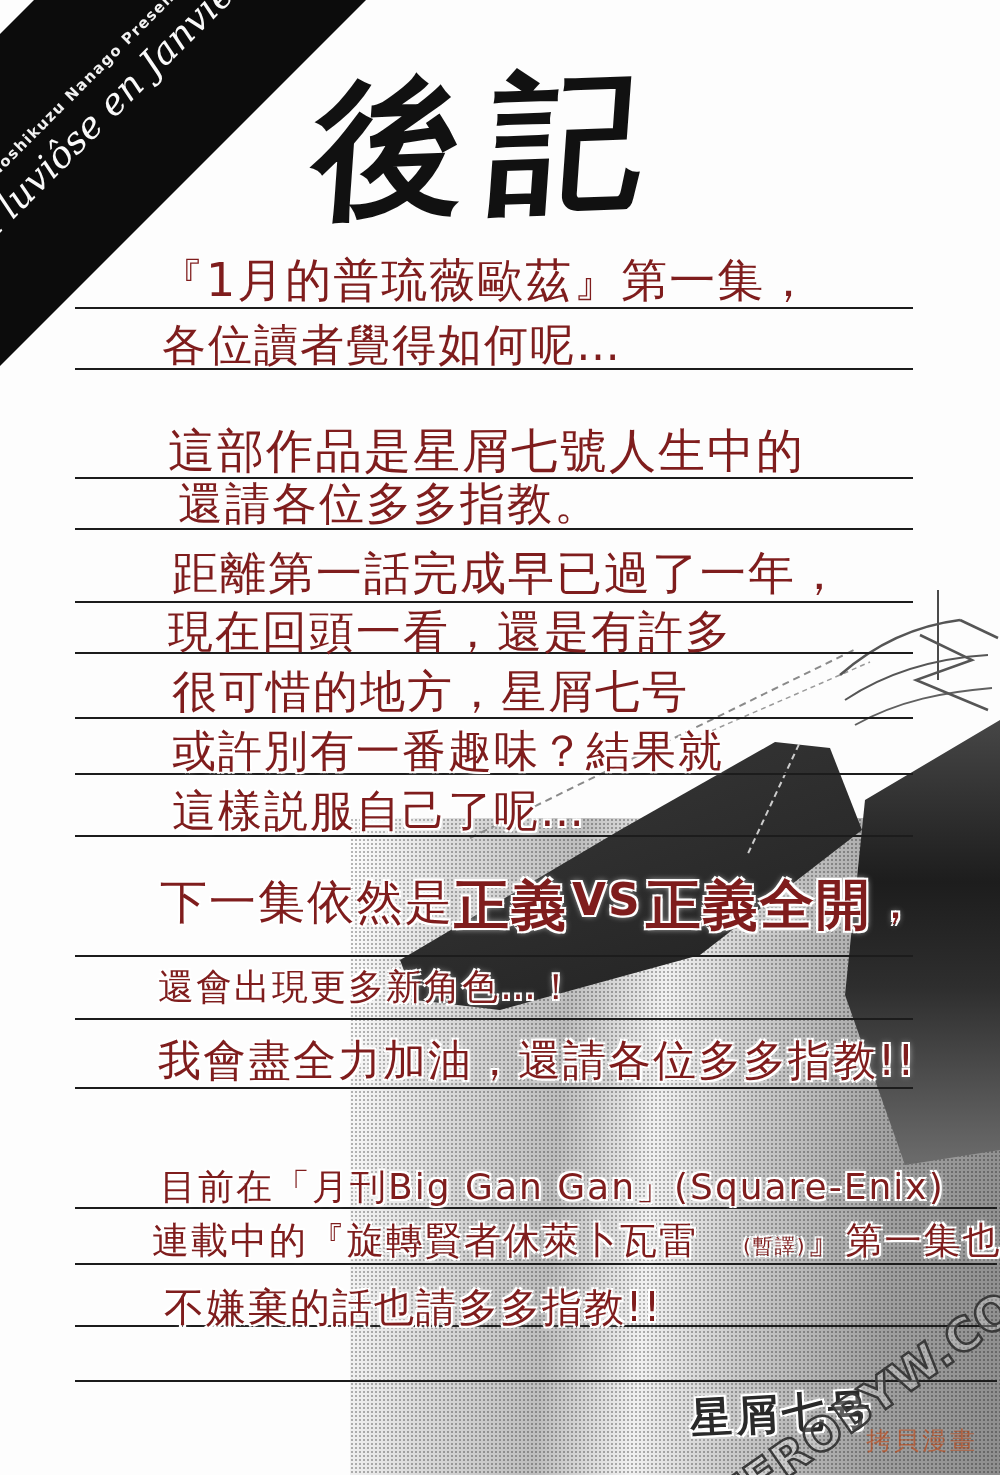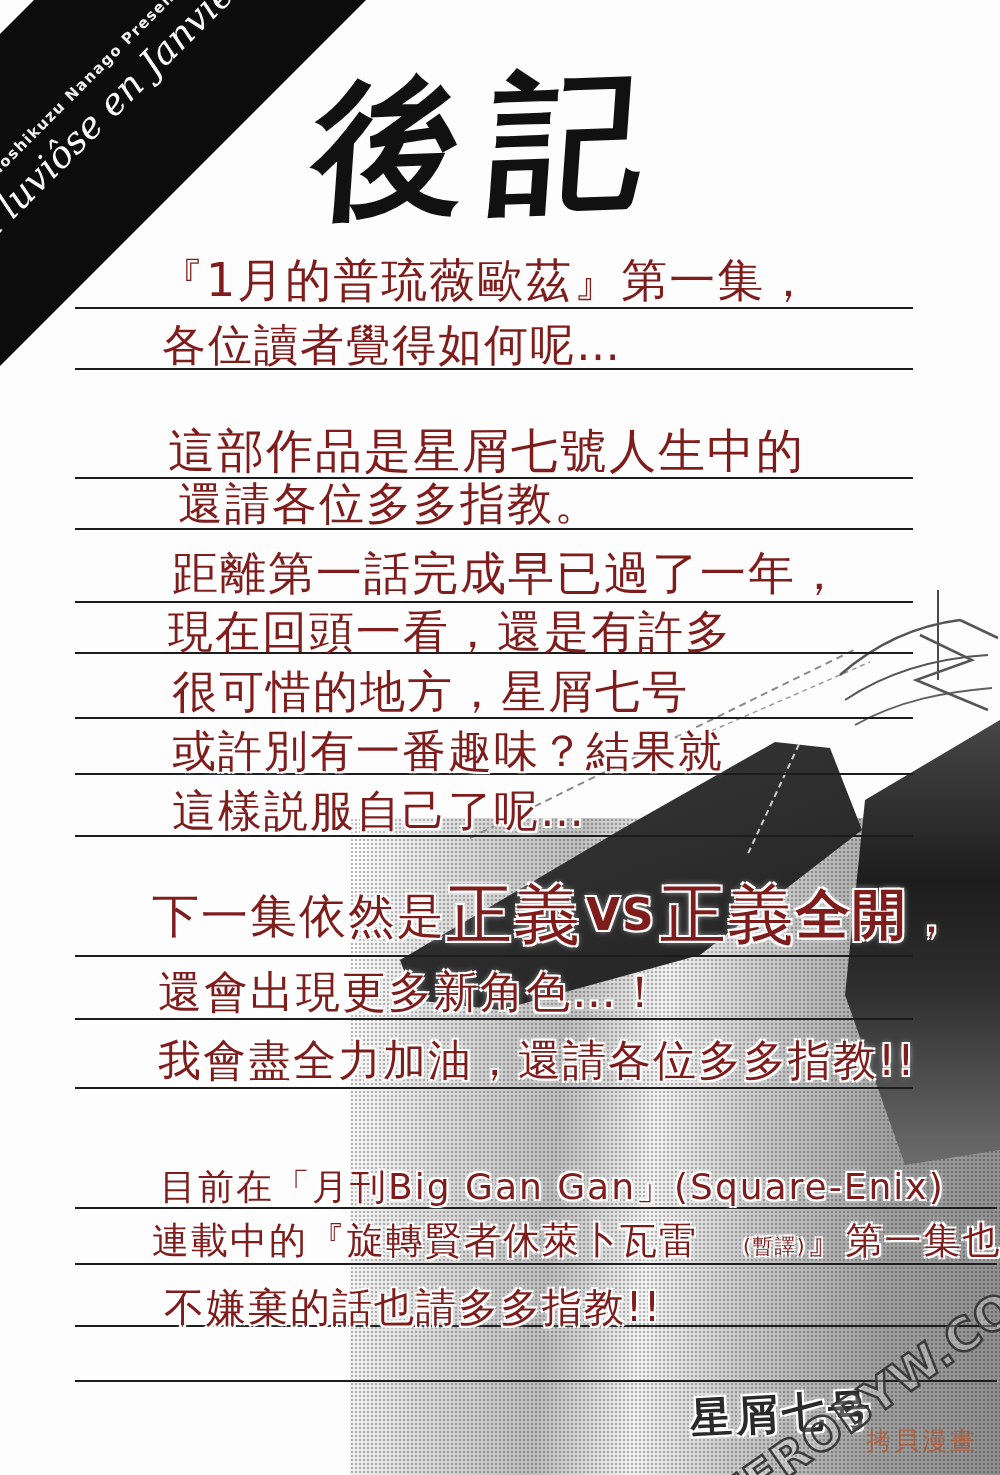--- a/index.html
+++ b/index.html
@@ -32,22 +32,22 @@
   .ribbon-script{font-family:"DejaVu Serif",serif;font-style:italic;font-size:37px;margin-top:4px;color:#fafafa;}
 
   
   .rule{position:absolute;left:75px;width:838px;height:2px;background:#1c1c1c;z-index:2;}
   .rule.wide{width:922px;}
 
   
   .row{position:absolute;z-index:3;color:#7f1d1d;white-space:nowrap;font-weight:500;
     font-family:"DejaVu Sans",sans-serif;letter-spacing:2px;}
   .halo{text-shadow:-2px -2px 0 #fff,2px -2px 0 #fff,-2px 2px 0 #fff,2px 2px 0 #fff,0 0 7px #fff;}
-  .emph-row{display:flex;align-items:center;line-height:1;}
-  .emph-row .big{font-size:66px;font-weight:normal;}
+  .emph-row{display:flex;align-items:flex-start;line-height:1;margin-left:8px;}
+  .emph-row .big{font-size:55px;font-weight:bold;}
   .emph-row .vs{font-size:44px;font-weight:bold;margin:0 4px;}
   .emph-row .fullopen{font-size:54px;font-weight:bold;}
   .small-inline{font-size:20px;margin-left:45px;}
 
   
   .page-title{position:absolute;left:315px;top:62px;z-index:3;font-size:150px;font-weight:bold;
     letter-spacing:26px;color:#111;transform:skewX(-6deg) rotate(-2deg);line-height:1.1;}
 
   
   .signature{position:absolute;left:690px;top:1386px;z-index:5;font-size:42px;font-weight:bold;
@@ -120,21 +120,21 @@
 
   <div class="row halo emph-row" style="left:152px;top:878px;height:74px;font-size:47px">
     <span>下一集依然是</span>
     <span class="big">正義</span>
     <span class="vs">VS</span>
     <span class="big">正義</span>
     <span class="fullopen">全開</span>
     <span>，</span>
   </div>
 
-  <div class="row halo" style="left:158px;top:963px;font-size:44px">還會出現更多新角色…！</div>
+  <div class="row halo" style="left:158px;top:963px;font-size:36px">還會出現更多新角色…！</div>
   <div class="row halo" style="left:158px;top:1032px;font-size:43px">我會盡全力加油，還請各位多多指教!!</div>
   <div class="row halo" style="left:160px;top:1163px;font-size:36px">目前在「月刊Big Gan Gan」(Square-Enix)</div>
 
   <div class="row halo" style="left:152px;top:1216px;font-size:37px">
     <span>連載中的『旋轉賢者休萊卜瓦雷</span><span class="small-inline">(暫譯)</span><span>』第一集也發售囉！</span>
   </div>
 
   <div class="row halo" style="left:164px;top:1280px;font-size:40px">不嫌棄的話也請多多指教!!</div>
 
   <div class="signature halo">星屑七号</div>

